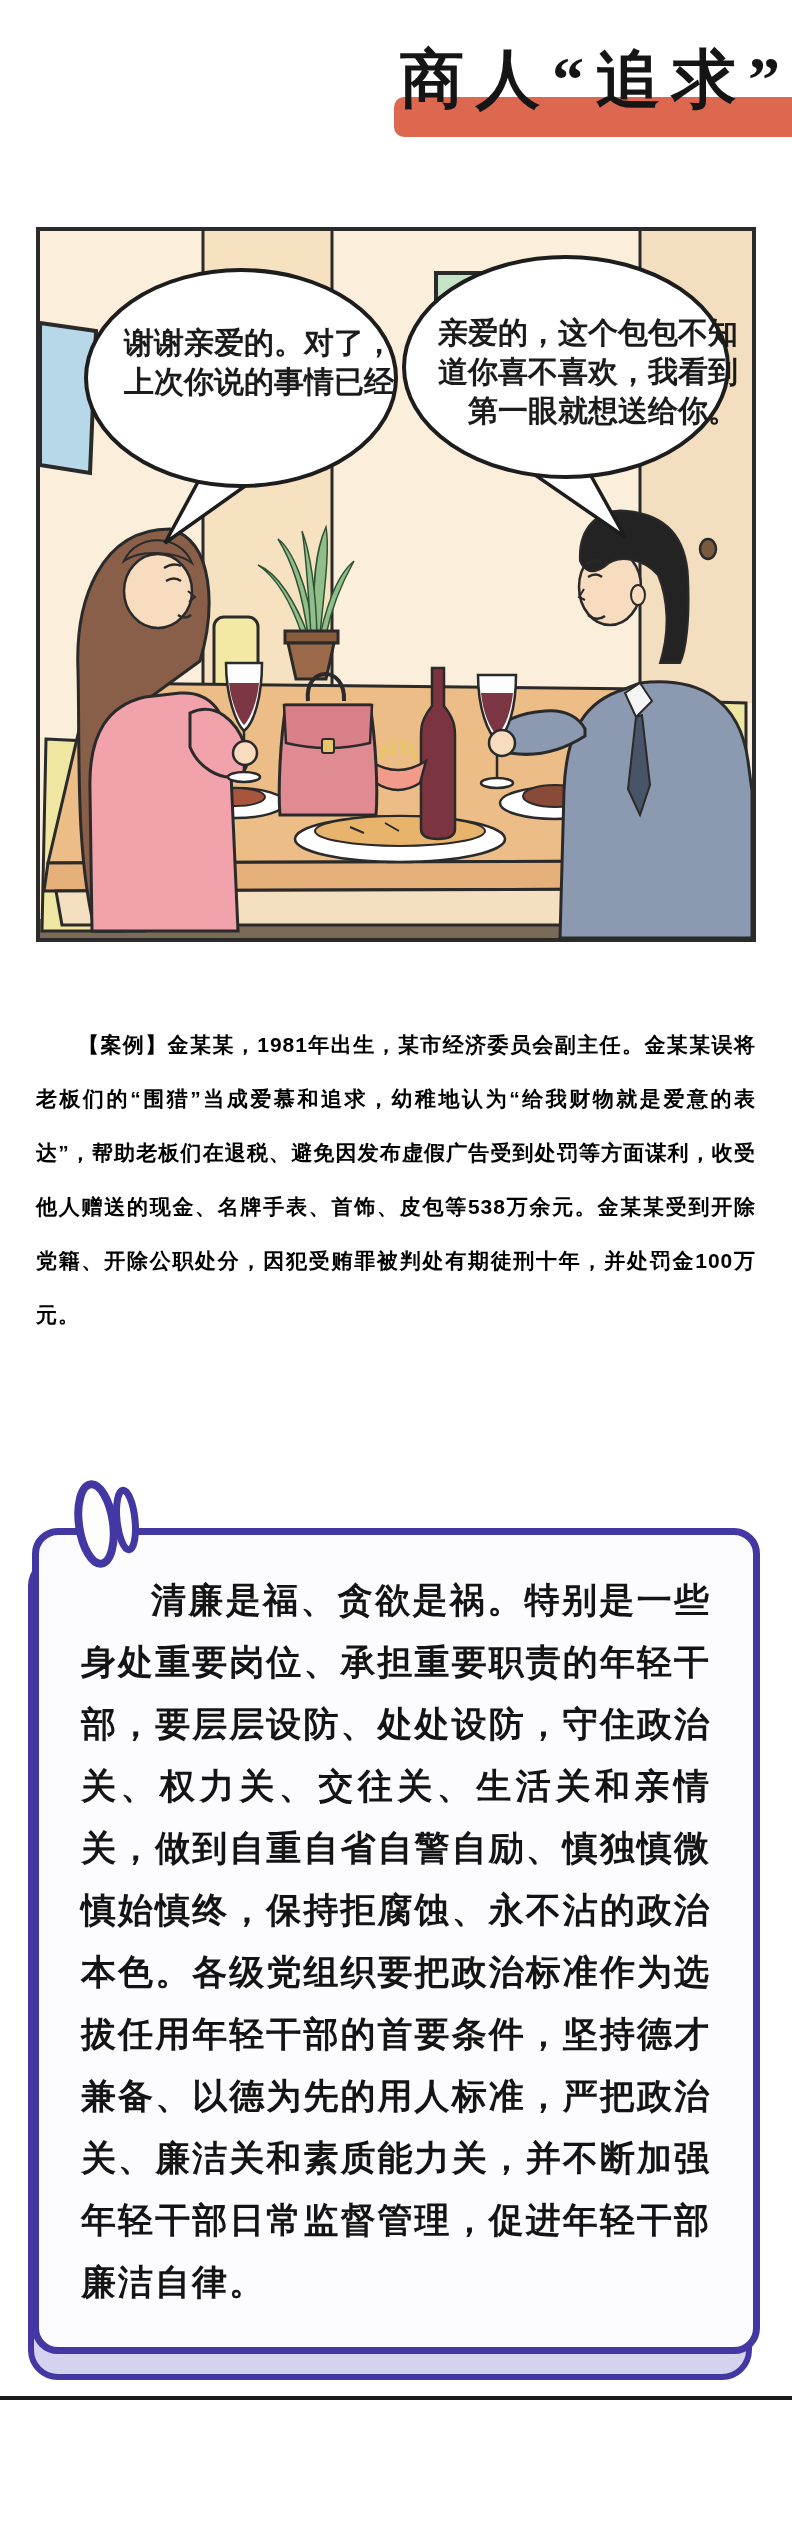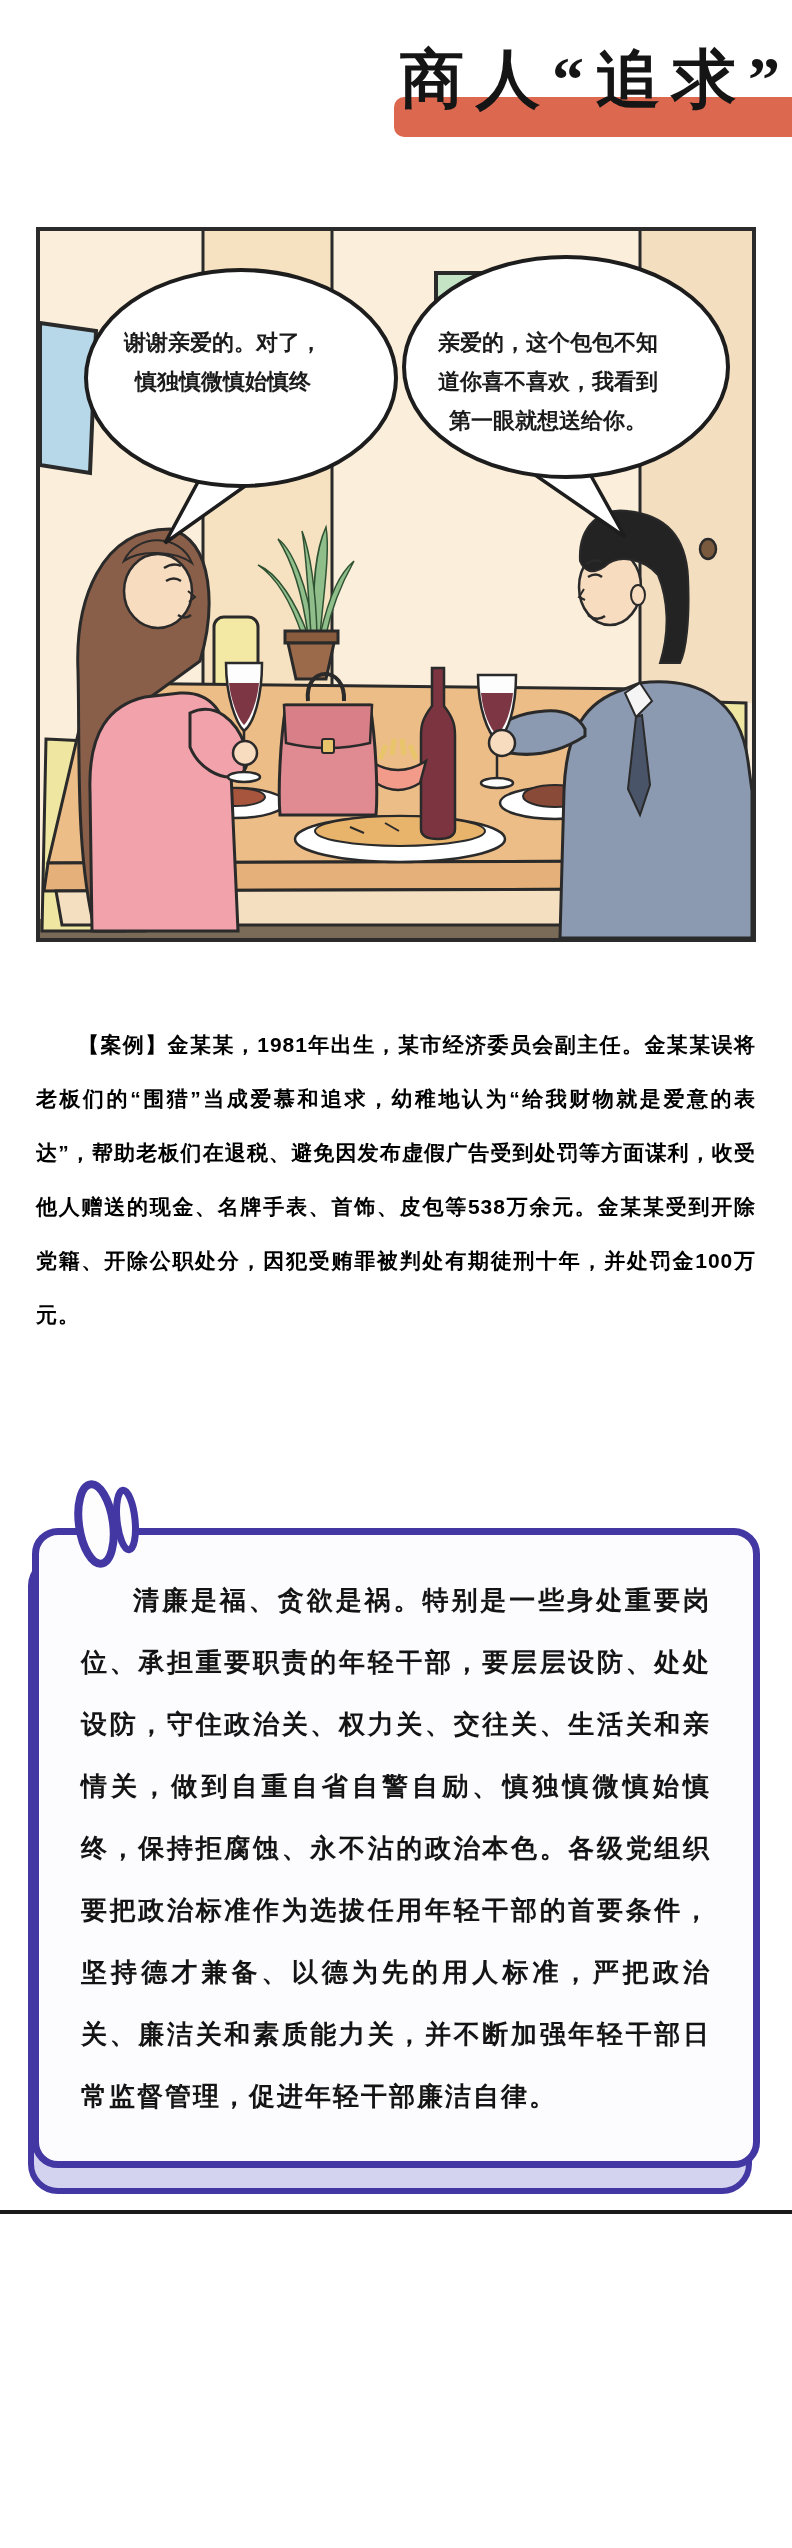--- a/index.html
+++ b/index.html
@@ -13,37 +13,37 @@
              background:#dd6850;border-radius:10px;z-index:0;}
   .title-text{position:relative;z-index:1;
               font-family:"Liberation Serif","DejaVu Serif",serif;
               font-weight:900;font-size:64px;letter-spacing:12px;color:#151515;
               white-space:nowrap;}
 
   
   .comic{position:relative;width:712px;height:707px;margin:104px auto 0;
          border:4px solid #2b2b2b;background:#fbeeda;box-sizing:content-box;}
   .comic svg{display:block;}
-  .bubble-text{position:absolute;color:#1b1b1b;font-weight:700;font-size:22px;
-               line-height:39px;text-align:center;white-space:nowrap;}
+  .bubble-text{position:absolute;color:#1b1b1b;font-weight:700;font-size:30px;
+               line-height:39px;text-align:right;white-space:nowrap;}
   .bubble-text.left{left:84px;top:92px;}
-  .bubble-text.right{left:398px;top:82px;margin-top:10px;}
+  .bubble-text.right{left:398px;top:82px;}
 
   
   .case{margin:76px 36px 0;}
   .case-text{margin:0;font-size:21px;line-height:54px;font-weight:700;color:#000000;
              text-align:justify;text-indent:2em;letter-spacing:1px;}
 
   
   .quote-wrap{position:relative;margin:186px 32px 0;}
   .quote-shadow{position:absolute;left:-4px;right:8px;top:28px;bottom:-26px;
                 background:#d3d3ef;border:6px solid #4237a3;border-radius:30px;}
   .quote-box{position:relative;background:#fcfcfe;border:7px solid #4237a3;
              border-radius:26px;padding:34px 42px;}
-  .quote-text{margin:0;font-size:26px;line-height:62px;font-weight:700;color:#141414;
+  .quote-text{margin:0;font-size:35px;line-height:62px;font-weight:700;color:#141414;
               text-align:justify;text-indent:2em;letter-spacing:2px;}
   .clip{position:absolute;top:-60px;left:34px;}
 
   
   .footer-line{margin-top:42px;height:4px;background:#1a1a1a;width:100%;}
 </style>
 </head>
 <body>
 
 <div class="page">
@@ -174,21 +174,21 @@
         <path d="M165,238 L125,312 L215,248 Z" fill="#ffffff" stroke="#1d1d1d" stroke-width="3.5"></path>
         <ellipse cx="201" cy="147" rx="155" ry="108" fill="#ffffff" stroke="#1d1d1d" stroke-width="4"></ellipse>
       </g>
       <g>
         <path d="M545,234 L585,306 L495,244 Z" fill="#ffffff" stroke="#1d1d1d" stroke-width="3.5"></path>
         <ellipse cx="526" cy="136" rx="162" ry="110" fill="#ffffff" stroke="#1d1d1d" stroke-width="4"></ellipse>
       </g>
     </svg>
     <div class="bubble-text left">
       <div>谢谢亲爱的。对了，</div>
-      <div>慎独慎微慎始慎终</div>
+      <div>上次你说的事情已经</div>
     </div>
     <div class="bubble-text right">
       <div>亲爱的，这个包包不知</div>
       <div>道你喜不喜欢，我看到</div>
       <div>第一眼就想送给你。</div>
     </div>
   </div>
 
   <div class="case">
     <p class="case-text">【案例】金某某，1981年出生，某市经济委员会副主任。金某某误将老板们的“围猎”当成爱慕和追求，幼稚地认为“给我财物就是爱意的表达”，帮助老板们在退税、避免因发布虚假广告受到处罚等方面谋利，收受他人赠送的现金、名牌手表、首饰、皮包等538万余元。金某某受到开除党籍、开除公职处分，因犯受贿罪被判处有期徒刑十年，并处罚金100万元。</p>

